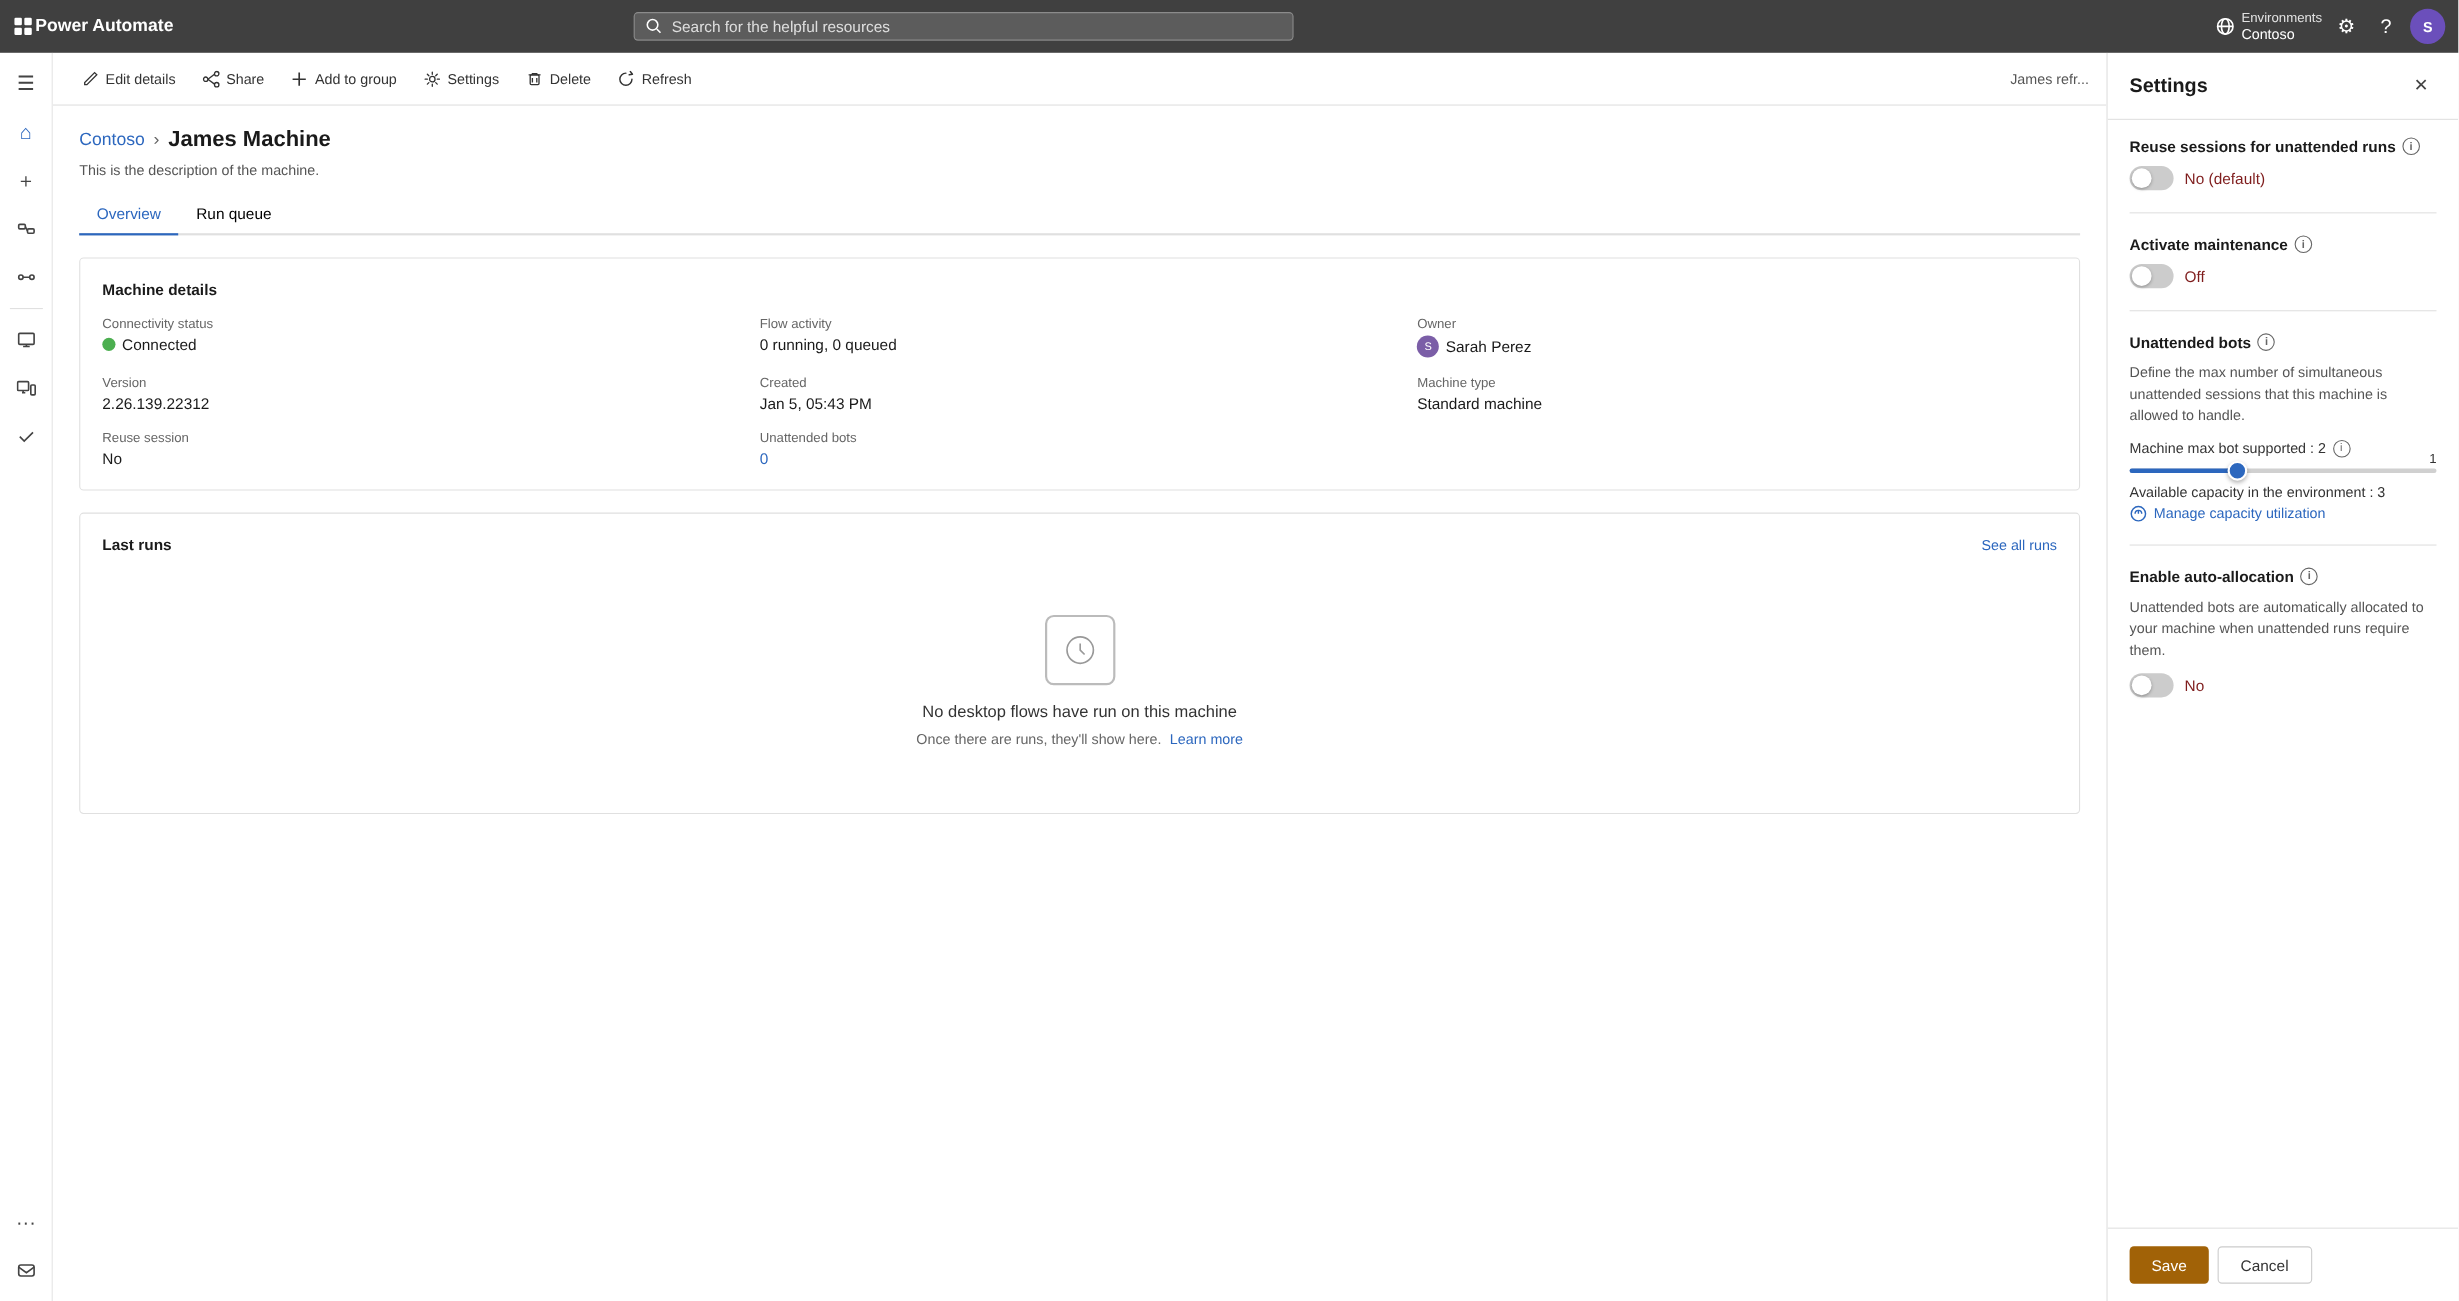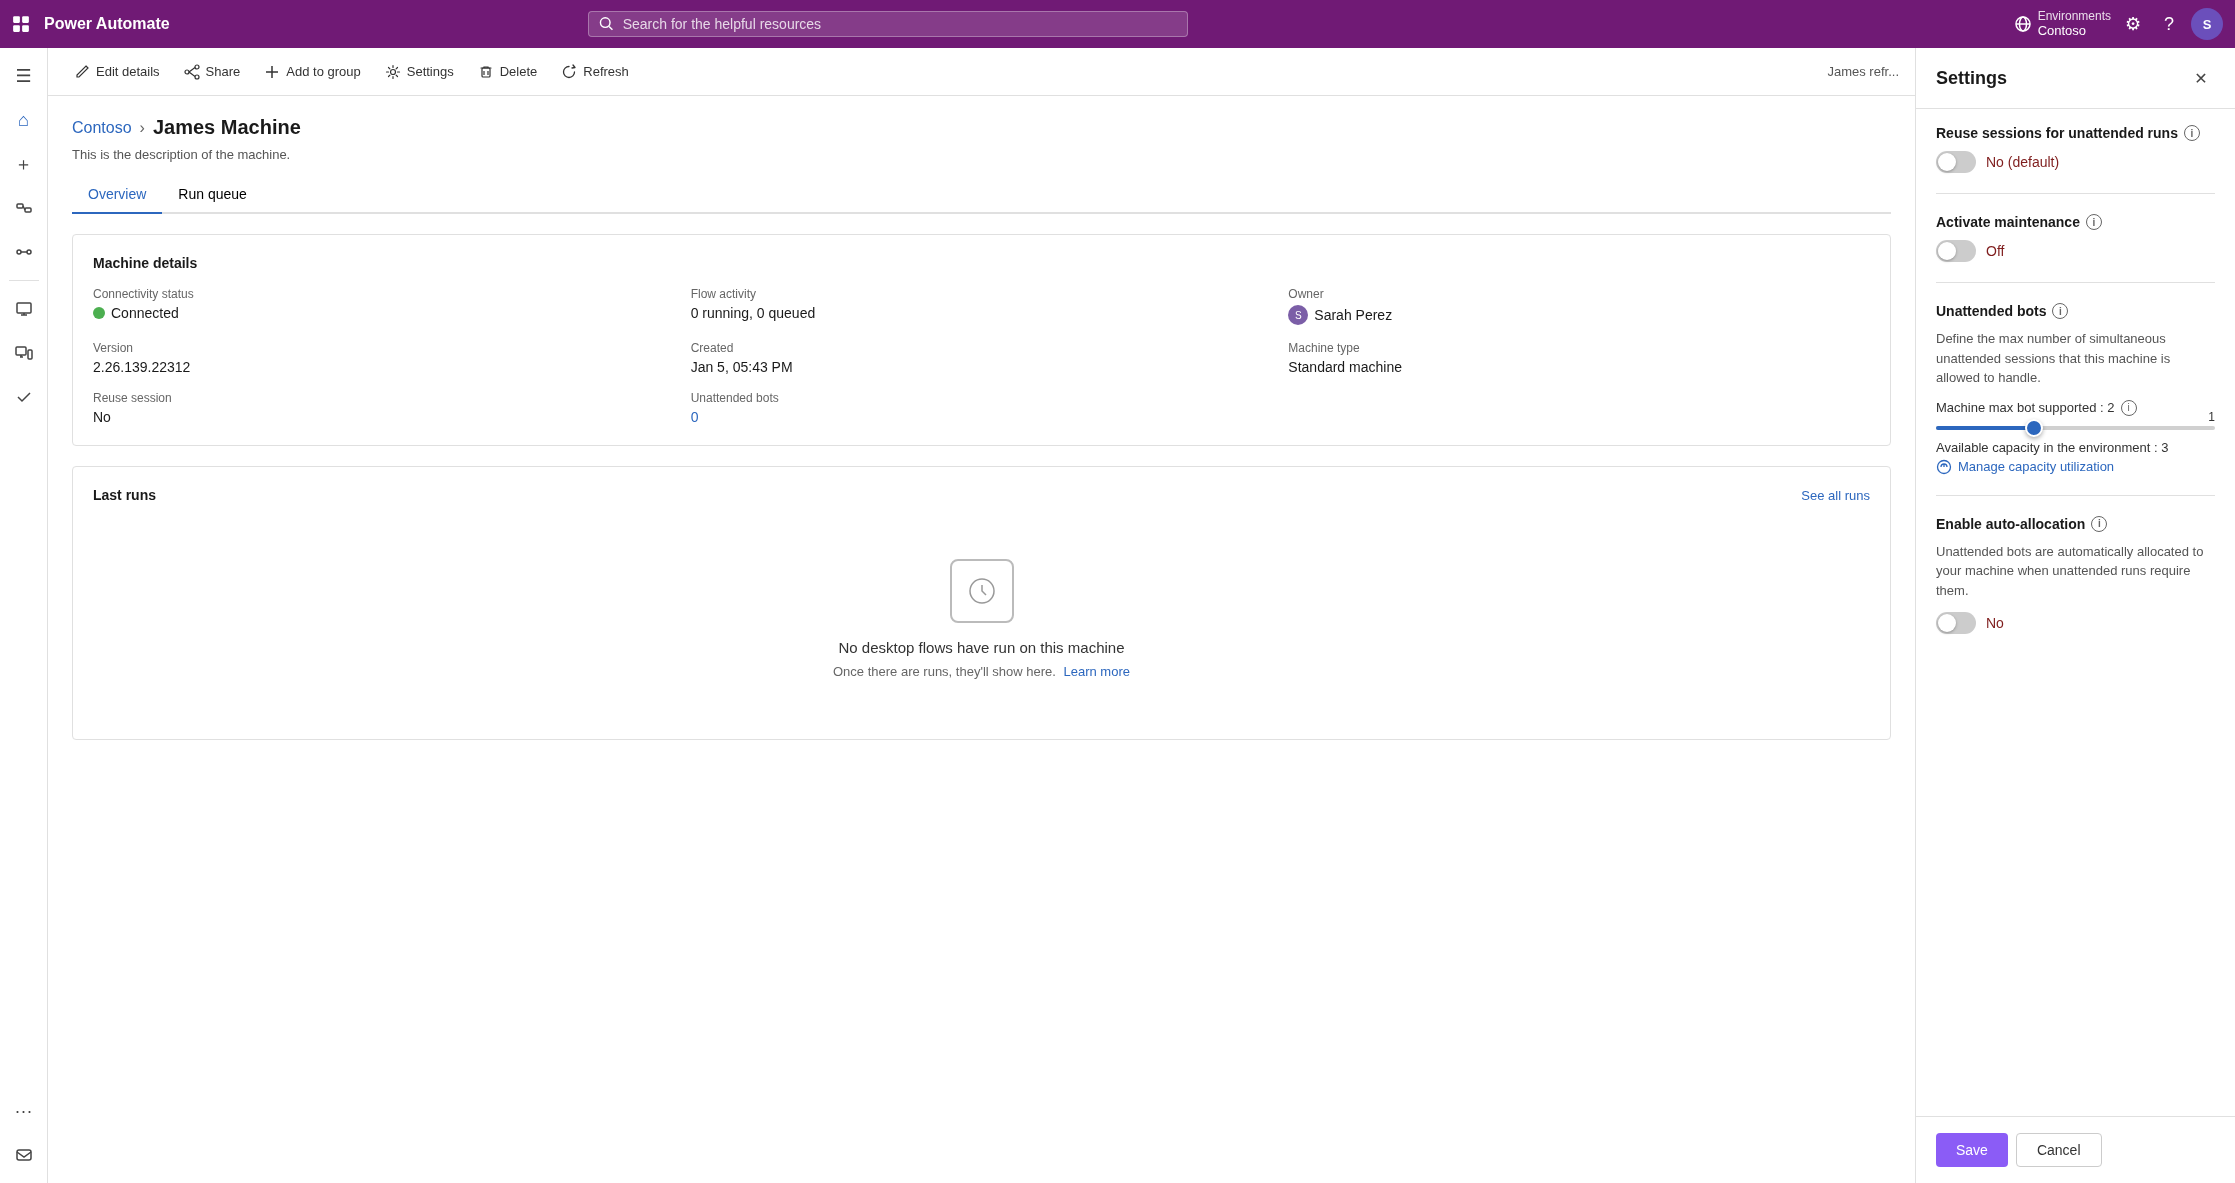--- a/index.html
+++ b/index.html
@@ -1,20 +1,20 @@
 <!DOCTYPE html>
 <html><head>
   <meta charset="utf-8">
   <style>
     * { box-sizing: border-box; margin: 0; padding: 0; }
     body { font-family: 'Segoe UI', sans-serif; font-size: 14px; background: #f5f5f5; display: flex; flex-direction: column; height: 100vh; overflow: hidden; }
 
     
     .topbar {
-      display: flex; align-items: center; background: #701a75; color: white; height: 48px; padding: 0 12px; flex-shrink: 0; gap: 12px;
+      display: flex; align-items: center; background: #404040; color: white; height: 48px; padding: 0 12px; flex-shrink: 0; 
     }
     .topbar-grid { display: flex; align-items: center; width: 20px; height: 20px; cursor: pointer; }
     .topbar-grid svg { fill: white; }
     .topbar-title { font-size: 16px; font-weight: 600; color: white; white-space: nowrap; }
     .topbar-search {
       flex: 1; max-width: 600px; margin: 0 auto; display: flex; align-items: center;
       background: rgba(255,255,255,0.15); border: 1px solid rgba(255,255,255,0.3); border-radius: 4px; padding: 4px 10px; gap: 8px; color: white;
     }
     .topbar-search input { background: transparent; border: none; outline: none; color: white; font-size: 14px; width: 100%; }
     .topbar-search input::placeholder { color: rgba(255,255,255,0.8); }
@@ -109,21 +109,21 @@
       border: 2px solid white;
     }
     .slider-max { position: absolute; right: 0; top: -16px; font-size: 12px; color: #333; }
 
     .capacity-text { font-size: 13px; color: #333; margin-top: 10px; }
     .manage-link { display: flex; align-items: center; gap: 6px; color: #2c67be; font-size: 13px; cursor: pointer; margin-top: 4px; text-decoration: none; }
 
     .divider { border-top: 1px solid #e0e0e0; }
 
     .panel-footer { display: flex; gap: 8px; padding: 16px 20px; border-top: 1px solid #e0e0e0; margin-top: auto; }
-    .btn-primary { background: #8b5cf6; color: white; border: none; padding: 8px 20px; border-radius: 4px; cursor: pointer; font-size: 14px; font-weight: 500; }
+    .btn-primary { background: #a16207; color: white; border: none; padding: 8px 20px; border-radius: 4px; cursor: pointer; font-size: 14px; font-weight: 500; }
     .btn-secondary { background: white; color: #333; border: 1px solid #ccc; padding: 8px 20px; border-radius: 4px; cursor: pointer; font-size: 14px; }
   </style>
 </head>
 <body>
 
 <div class="topbar">
   <div class="topbar-grid">
     <svg viewBox="0 0 16 16" width="18" height="18">
         <rect x="1" y="1" width="6" height="6" rx="1" fill="white"></rect>
         <rect x="9" y="1" width="6" height="6" rx="1" fill="white"></rect>

